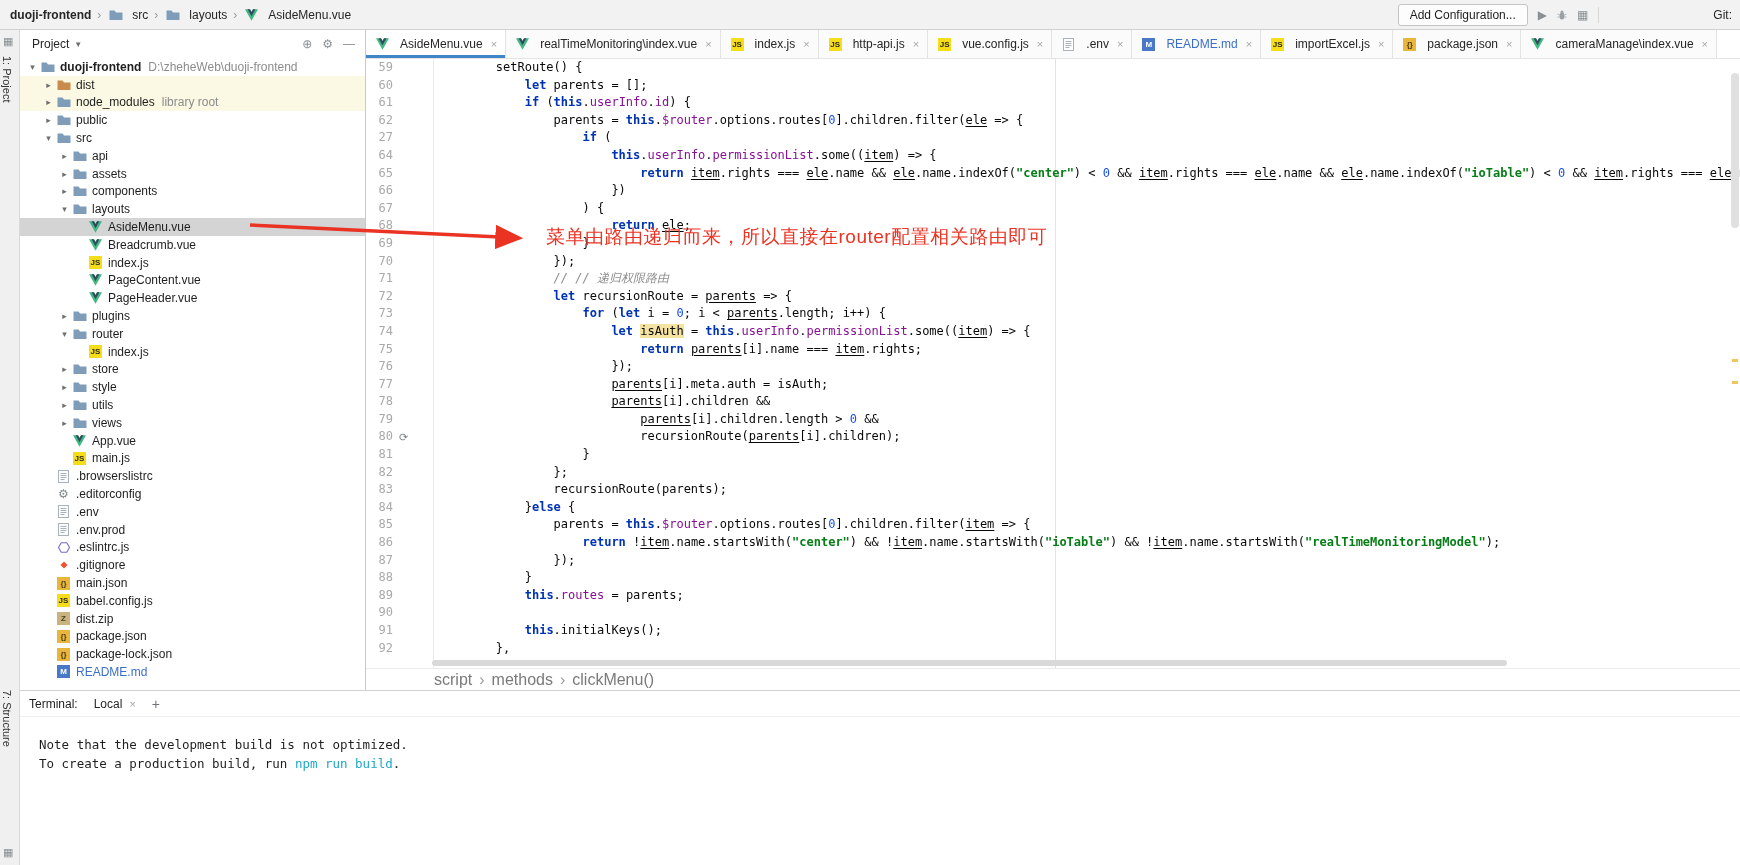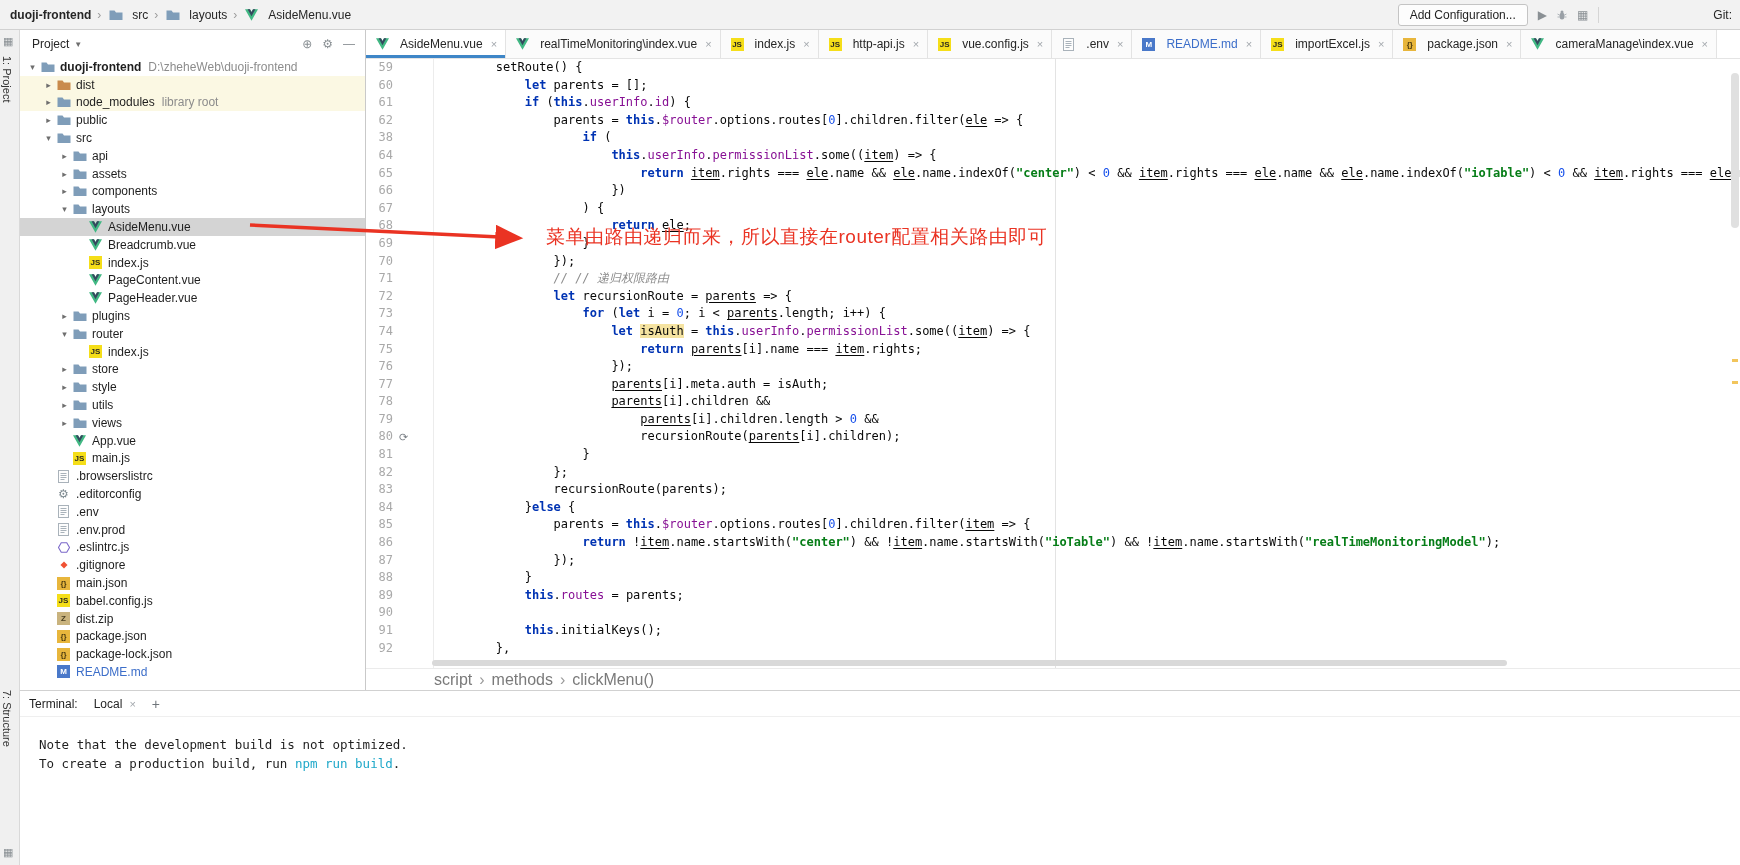--- a/index.html
+++ b/index.html
@@ -587,21 +587,21 @@
                 <span class="lbl">cameraManage\index.vue</span>
                 <span class="x">×</span>
               </div>
             </div>
           <div class="ed-body">
             <div class="gutter" id="gutter">
                 <div class="gl"><span class="num">59</span></div>
                 <div class="gl"><span class="num">60</span></div>
                 <div class="gl"><span class="num">61</span></div>
                 <div class="gl"><span class="num">62</span></div>
-                <div class="gl"><span class="num">38</span></div>
+                <div class="gl"><span class="num">27</span></div>
                 <div class="gl"><span class="num">64</span></div>
                 <div class="gl"><span class="num">65</span></div>
                 <div class="gl"><span class="num">66</span></div>
                 <div class="gl"><span class="num">67</span></div>
                 <div class="gl"><span class="num">68</span></div>
                 <div class="gl"><span class="num">69</span></div>
                 <div class="gl"><span class="num">70</span></div>
                 <div class="gl"><span class="num">71</span></div>
                 <div class="gl"><span class="num">72</span></div>
                 <div class="gl"><span class="num">73</span></div>

